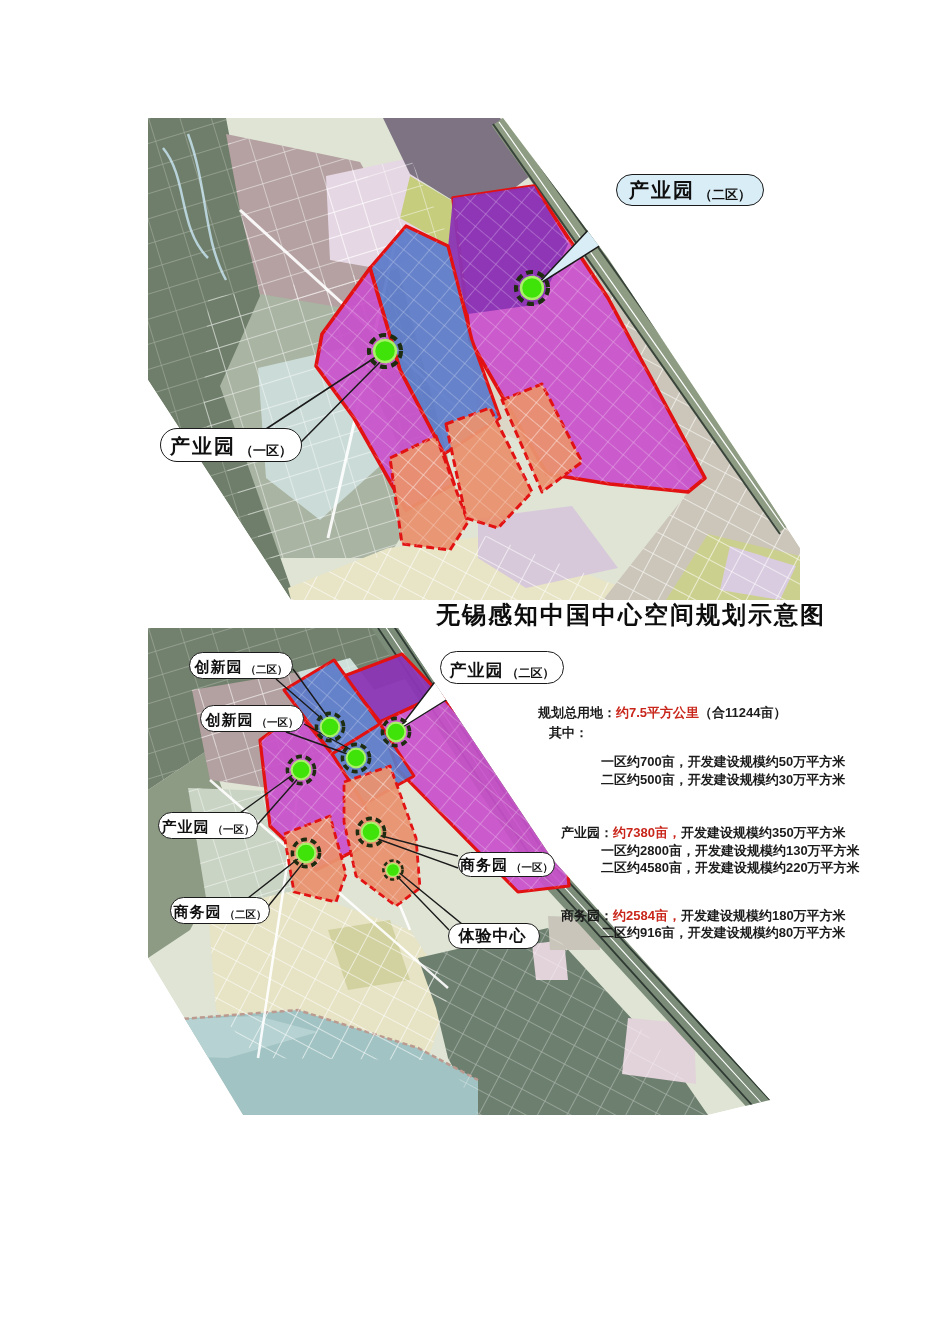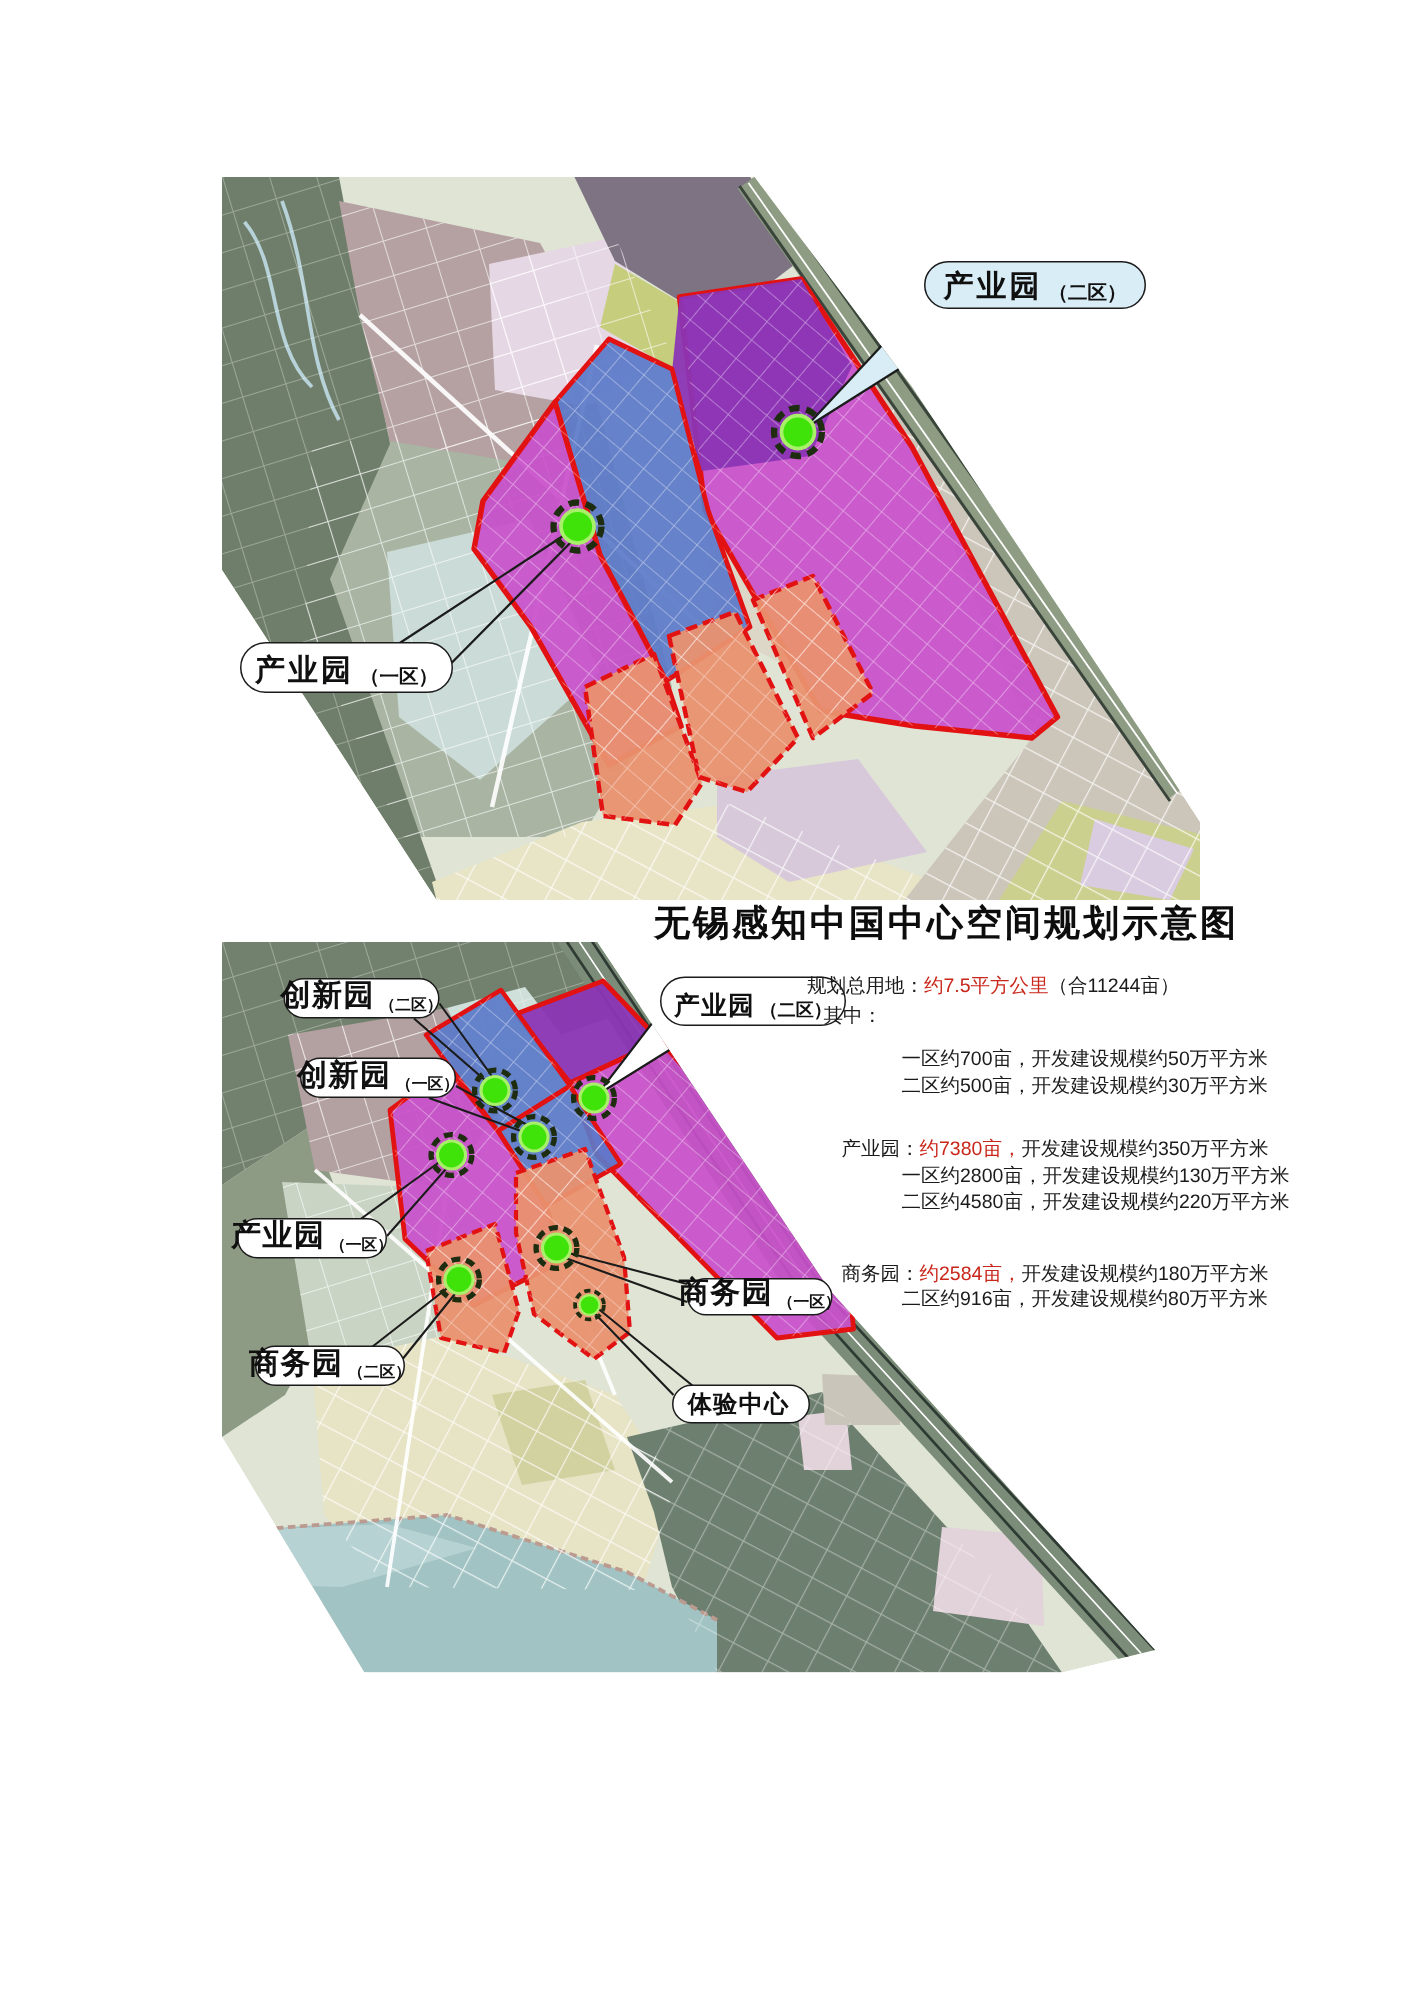--- a/index.html
+++ b/index.html
@@ -8,24 +8,24 @@
   .mapsvg{position:absolute;display:block;}
   .doc-title{position:absolute;left:436px;top:599px;font-size:24px;font-weight:bold;
              color:#0d0d0d;letter-spacing:2px;white-space:nowrap;}
   .bubble{position:absolute;box-sizing:border-box;border:1.8px solid #1b1b1b;border-radius:17px;
           background:#ffffff;display:flex;align-items:flex-end;justify-content:center;
           white-space:nowrap;padding:1px 8px;z-index:6;font-weight:bold;color:#101010;}
   .bubble-lg .b-main{font-size:20px;letter-spacing:2px;}
   .bubble-lg .b-suf{font-size:13px;margin-left:4px;}
   .bubble-md .b-main{font-size:17px;letter-spacing:1px;}
   .bubble-md .b-suf{font-size:12px;margin-left:3px;}
-  .bubble-sm .b-main{font-size:20px;letter-spacing:1px;}
+  .bubble-sm .b-main{font-size:15px;letter-spacing:1px;}
   .bubble-sm .b-suf{font-size:10.5px;margin-left:3px;}
-  .stats{position:absolute;left:538px;top:648px;width:400px;z-index:7;
-         font-size:13px;font-weight:normal;color:#1b1b1b;}
+  .stats{position:absolute;left:538px;top:704px;width:400px;z-index:7;
+         font-size:13px;font-weight:bold;color:#1b1b1b;}
   .s-line{line-height:17.5px;white-space:nowrap;}
   .s-red{color:#c9271b;}
   .s-among{margin-left:11px;margin-top:2px;}
   .s-group{margin-left:23px;margin-top:12px;}
   .s-sub{margin-left:40px;}
 </style>
 </head>
 <body>
 
 <div class="page">
@@ -233,21 +233,21 @@
     <div class="s-line">
       <span>规划总用地：</span><span class="s-red">约7.5平方公里</span><span>（合11244亩）</span>
     </div>
     <div class="s-line s-among">其中：</div>
 
     <div class="s-group">
       <div class="s-line s-sub">一区约700亩，开发建设规模约50万平方米</div>
       <div class="s-line s-sub">二区约500亩，开发建设规模约30万平方米</div>
     </div>
 
-    <div class="s-group" style="margin-top:25px;">
+    <div class="s-group" style="margin-top:36px;">
       <div class="s-line">
         <span>产业园：</span><span class="s-red">约7380亩，</span><span>开发建设规模约350万平方米</span>
       </div>
       <div class="s-line s-sub">一区约2800亩，开发建设规模约130万平方米</div>
       <div class="s-line s-sub">二区约4580亩，开发建设规模约220万平方米</div>
     </div>
 
     <div class="s-group" style="margin-top:30px;">
       <div class="s-line">
         <span>商务园：</span><span class="s-red">约2584亩，</span><span>开发建设规模约180万平方米</span>

